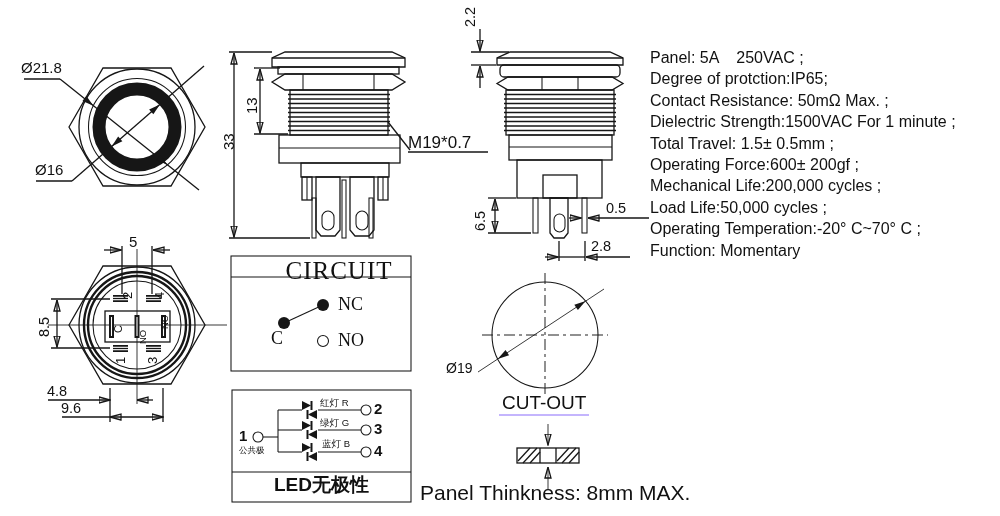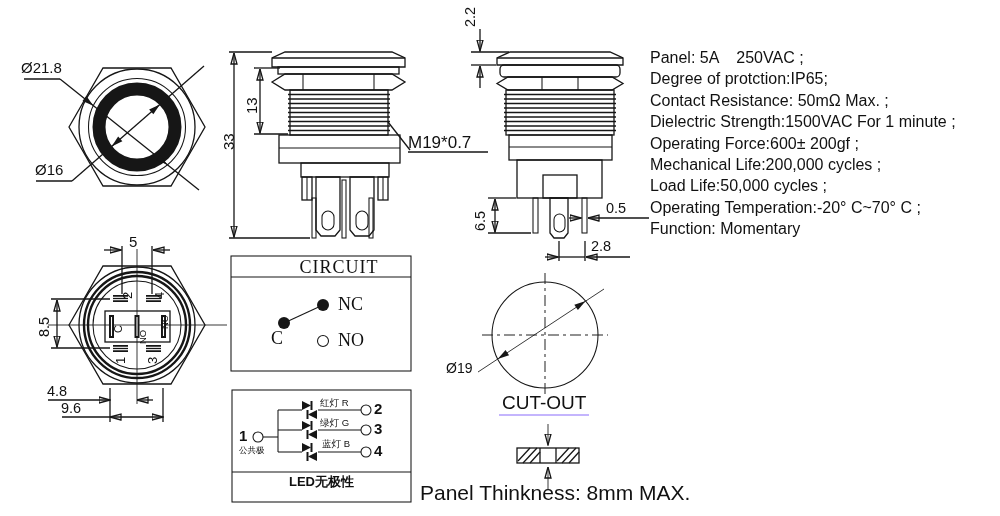--- a/index.html
+++ b/index.html
@@ -19,22 +19,22 @@
   .rot{transform:rotate(-90deg);transform-origin:0 0;}
   .serif{font-family:"Liberation Serif","DejaVu Serif",serif;}
   .sm{font-size:13px;}
   .tiny{font-size:9.5px;}
   .micro{font-size:8.5px;}
   .pin-num{font-size:15px;font-weight:700;}
   .specs{position:absolute;left:650px;top:47px;font-size:16px;line-height:21.4px;}
   .sline{white-space:pre;}
   .sline.title{padding-left:7px;}
   .sline.indent{padding-left:63px;}
-  .ctitle{left:231px;top:258px;width:216px;text-align:center;font-size:18px;letter-spacing:1px;}
-  .ledcap{left:232px;top:475px;width:179px;text-align:center;font-size:13px;font-weight:600;}
+  .ctitle{left:231px;top:258px;width:216px;text-align:center;font-size:25px;letter-spacing:1px;}
+  .ledcap{left:232px;top:475px;width:179px;text-align:center;font-size:19px;font-weight:600;}
   .cutout-t{font-size:19px;border-bottom:2px solid #c4b5fd;padding:0 3px 1px 3px;}
   .panel-t{font-size:21px;}
   .m19{font-size:17px;}
 </style>
 </head>
 <body>
 
 <div id="sheet">
 
 <svg width="1000" height="516" viewBox="0 0 1000 516">
@@ -324,20 +324,21 @@
 <span class="t rot sm" style="left:146px;top:364px">3</span>
 <span class="t rot" style="left:113px;top:333px;font-size:11px">C</span>
 <span class="t rot tiny" style="left:138px;top:344px">NO</span>
 <span class="t rot tiny" style="left:160px;top:329px">NC</span>
 
 <div class="specs">
   <div class="sline">Panel: 5A    250VAC ;</div>
   <div class="sline">Degree of protction:IP65;</div>
   <div class="sline">Contact Resistance: 50mΩ Max. ;</div>
   <div class="sline">Dielectric Strength:1500VAC For 1 minute ;</div>
+  <div class="sline">Total Travel: 1.5± 0.5mm ;</div>
   <div class="sline">Operating Force:600± 200gf ;</div>
   <div class="sline">Mechanical Life:200,000 cycles ;</div>
   <div class="sline">Load Life:50,000 cycles ;</div>
   <div class="sline">Operating Temperation:-20° C~70° C ;</div>
   <div class="sline">Function: Momentary</div>
 </div>
 
 <span class="t serif ctitle">CIRCUIT</span>
 <span class="t serif" style="left:271px;top:329px;font-size:18px">C</span>
 <span class="t serif" style="left:338px;top:295px;font-size:18px">NC</span>

